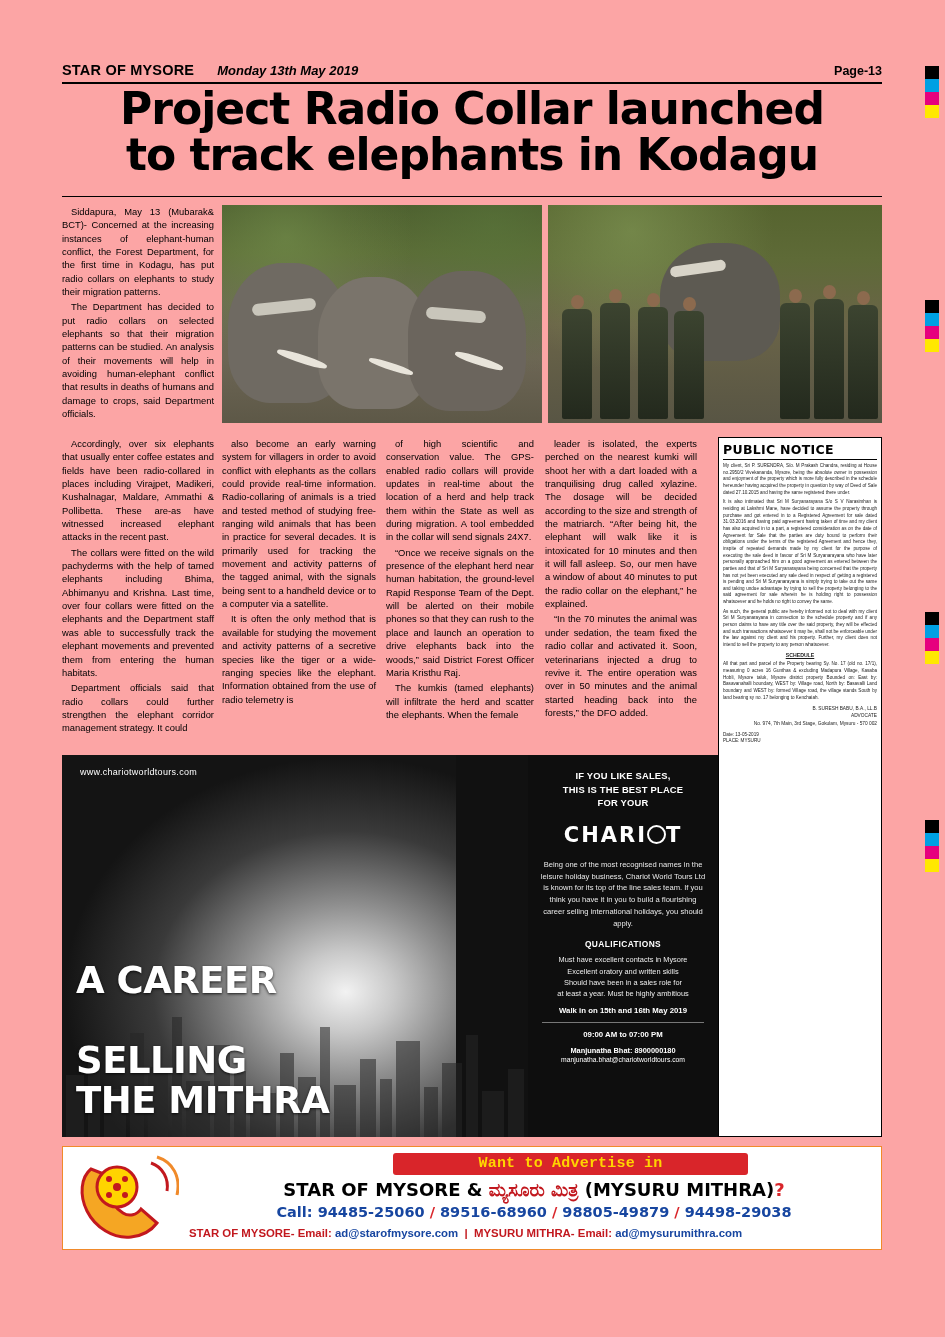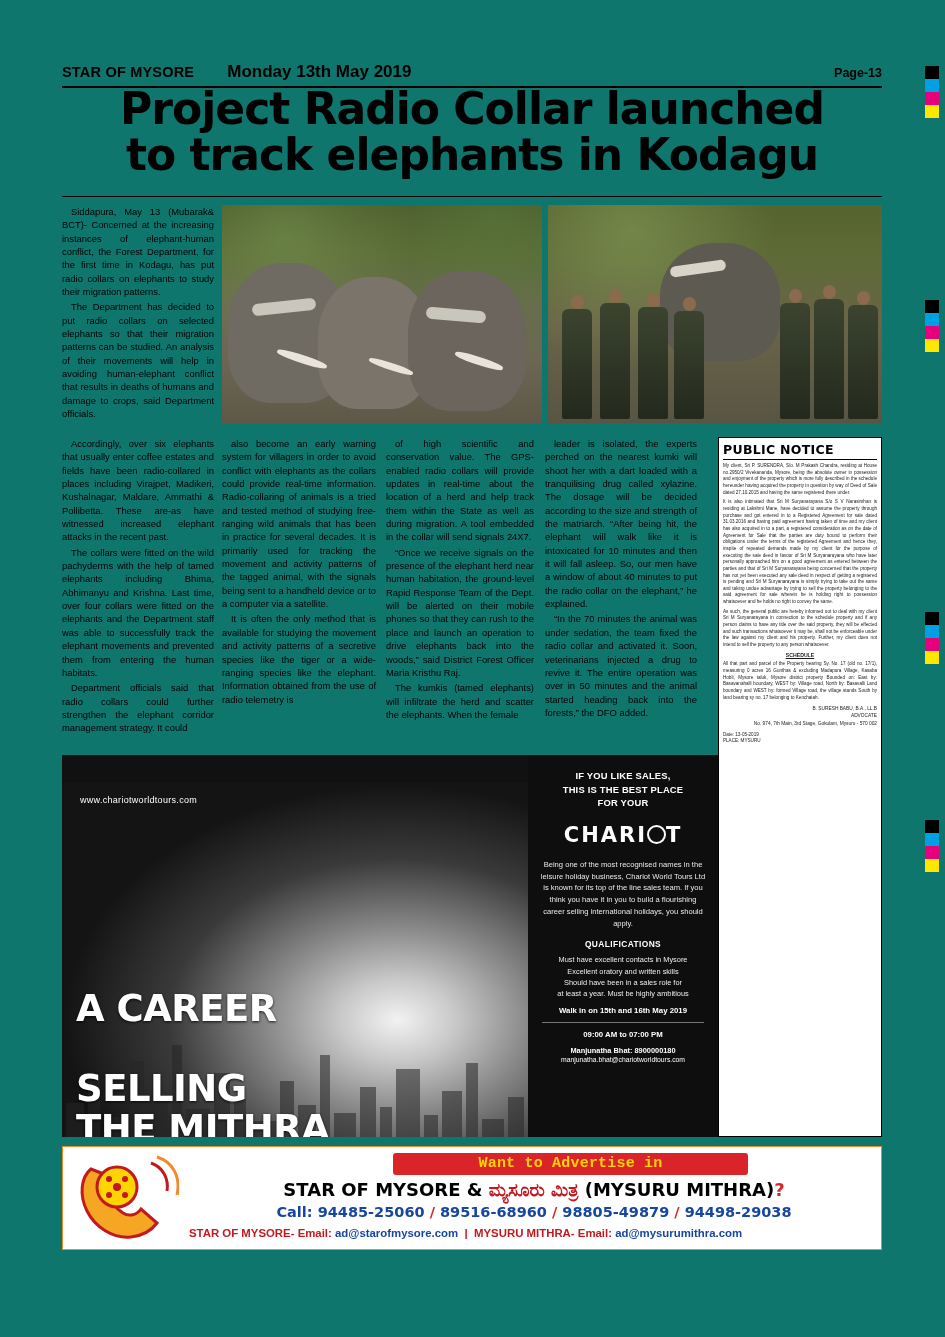--- a/index.html
+++ b/index.html
@@ -13,21 +13,21 @@
     font-family: "Liberation Sans", sans-serif;
     color: #000;
     position: relative;
     overflow: hidden;
   }
   .page {
     position: absolute;
     left: 0; top: 0;
     width: 945px;
     height: 1337px;
-    background: #0f766e;
+    background: #fca5a5;
   }
   
   .reg-bars {
     position: absolute;
     right: 6px;
     top: 66px;
     width: 14px;
     height: 1180px;
   }
   .reg-bars i {
@@ -45,23 +45,24 @@
     padding-bottom: 4px;
     display: flex;
     align-items: baseline;
   }
   .masthead .brand {
     font-size: 14.5px;
     font-weight: bold;
     letter-spacing: 0.2px;
   }
   .masthead .date {
-    font-size: 17px;
-    font-weight: bold;
-    margin-left: 33px;
+    font-size: 13px;
+    font-weight: bold;
+    margin-left: 23px;
+    font-style: italic;
   }
   .masthead .pageno {
     font-size: 12.5px;
     font-weight: bold;
     margin-left: auto;
   }
   
   .headline {
     position: absolute;
     left: 62px;
@@ -204,25 +205,24 @@
   .ad-chariot {
     position: absolute;
     left: 62px; top: 755px;
     width: 656px; height: 382px;
     background: #111;
     overflow: hidden;
   }
   .ad-photo {
     position: absolute;
     left: 0; top: 0;
-    width: 466px; height: 382px;
+    width: 394px; height: 382px;
     background:
       radial-gradient(ellipse at 72% 62%, #f2f2f2 0%, #c9c9c9 12%, #8f8f8f 26%, #3a3a3a 48%, #141414 70%),
       linear-gradient(180deg, #0b0b0b 0%, #1a1a1a 40%, #000 100%);
-    margin-top: 28px;
   }
   .skyline {
     position: absolute;
     left: 0; bottom: 0;
     width: 466px; height: 150px;
     opacity: .55;
   }
   .skyline i {
     position: absolute;
     bottom: 0;

